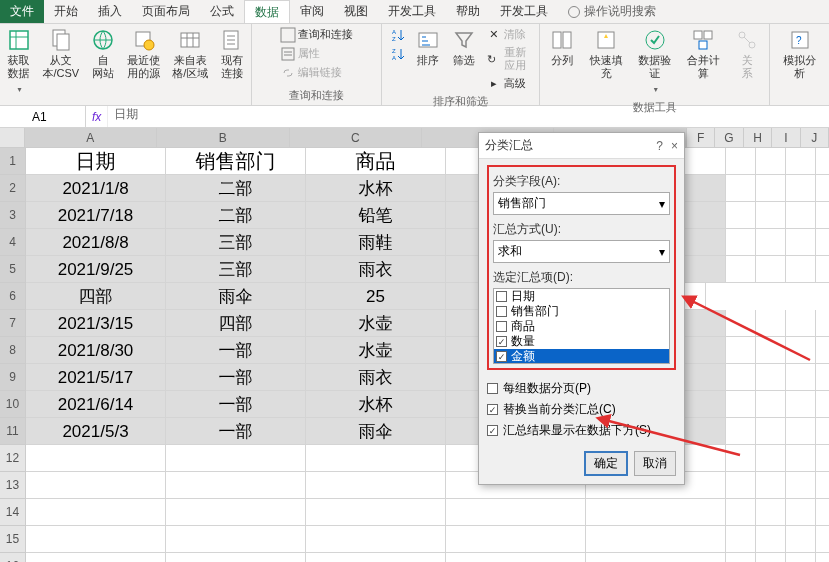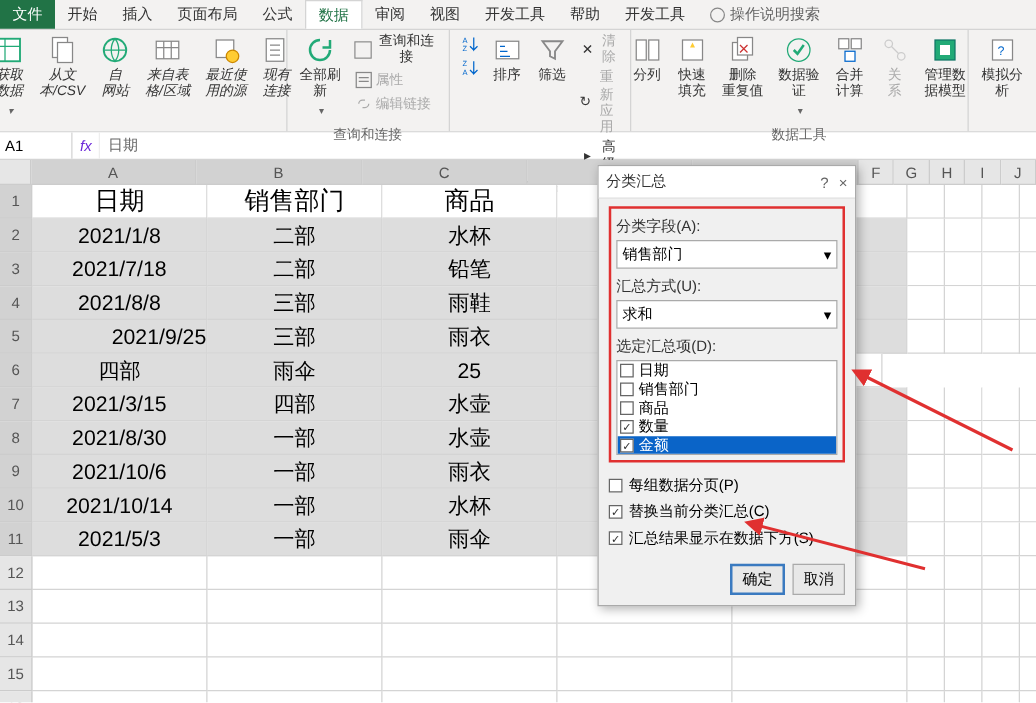--- a/index.html
+++ b/index.html
@@ -22,21 +22,21 @@
   .rbtn { display: flex; flex-direction: column; align-items: center; gap: 2px; padding: 2px 4px; cursor: pointer; font-size: 11px; color: #333; text-align: center; line-height: 1.2; }
   .rbtn .ico { width: 24px; height: 24px; display: flex; align-items: center; justify-content: center; }
   .rbtn.small { flex-direction: row; font-size: 11px; padding: 1px 2px; }
   .rbtn.small .ico { width: 16px; height: 16px; }
   .vstack { display: flex; flex-direction: column; gap: 1px; }
   .chev::after { content: "▾"; font-size: 8px; color: #666; margin-left: 2px; }
   
   svg.i { width: 100%; height: 100%; }
   
   
-  .fbar { height: 22px; display: flex; align-items: center; border-bottom: 1px solid #d4d4d4; background: #fff; font-size: 12px; }
+  .fbar { height: 22px; display: flex; align-items: flex-start; border-bottom: 1px solid #d4d4d4; background: #fff; font-size: 12px; padding-left: 28px; }
   .namebox { width: 58px; padding: 0 4px; border-right: 1px solid #d4d4d4; height: 100%; display: flex; align-items: center; }
   .fx { padding: 0 6px; color: #6d28d9; font-style: italic; border-right: 1px solid #eee; height: 100%; display: flex; align-items: center; }
   .finput { flex: 1; padding: 0 6px; color: #666; }
   
   
   .grid-wrap { position: relative; height: 434px; overflow: hidden; }
   .colheads { display: flex; position: absolute; top: 0; left: 0; right: 0; height: 20px; }
   .corner { width: 26px; background: #e6e6e6; border-right: 1px solid #ccc; border-bottom: 1px solid #ccc; }
   .colh { background: #e6e6e6; border-right: 1px solid #ccc; border-bottom: 1px solid #ccc; text-align: center; font-size: 12px; color: #555; line-height: 20px; }
   .colh.sel { background: #d2d2d2; }
@@ -87,21 +87,21 @@
   <div class="tab normal">开发工具</div>
   <div class="tab normal">帮助</div>
   <div class="tab normal">开发工具</div>
   <div class="tab normal hint">
       <span class="bulb"></span>
       <span>操作说明搜索</span>
     </div>
 </div>
 
 <div class="ribbon">
-  <div class="group" style="min-width:220px;font-style:italic;">
+  <div class="group" style="min-width:220px;">
     <div class="group-body">
       <div class="rbtn">
           <span class="ico">
             <svg class="i" viewBox="0 0 24 24">
               <rect x="3" y="3" width="18" height="18" fill="#fff" stroke="#2a7" stroke-width="1.5"></rect>
               <path d="M3 9h18M9 3v18" stroke="#2a7"></path>
             </svg>
           </span>
           <span>获取数据</span>
           <span class="chev"></span>
@@ -122,63 +122,52 @@
               <circle cx="12" cy="12" r="9" fill="none" stroke="#2a7" stroke-width="1.5"></circle>
               <path d="M3 12h18M12 3c4 5 4 13 0 18M12 3c-4 5-4 13 0 18" stroke="#2a7" fill="none"></path>
             </svg>
           </span>
           <span style="white-space:pre;">自
 网站</span>
         </div>
       <div class="rbtn">
           <span class="ico">
             <svg class="i" viewBox="0 0 24 24">
+              <rect x="4" y="4" width="14" height="14" fill="#fff" stroke="#888"></rect>
+              <circle cx="17" cy="17" r="5" fill="#fc3" stroke="#c80"></circle>
+            </svg>
+          </span>
+          <span style="white-space:pre;">最近使
+用的源</span>
+        </div>
+      <div class="rbtn">
+          <span class="ico">
+            <svg class="i" viewBox="0 0 24 24">
               <rect x="3" y="5" width="18" height="14" fill="#fff" stroke="#888"></rect>
               <path d="M3 10h18M9 5v14M15 5v14" stroke="#888"></path>
             </svg>
           </span>
           <span style="white-space:pre;">来自表
 格/区域</span>
         </div>
       <div class="rbtn">
           <span class="ico">
             <svg class="i" viewBox="0 0 24 24">
-              <rect x="4" y="4" width="14" height="14" fill="#fff" stroke="#888"></rect>
-              <circle cx="17" cy="17" r="5" fill="#fc3" stroke="#c80"></circle>
-            </svg>
-          </span>
-          <span style="white-space:pre;">最近使
-用的源</span>
-        </div>
-      <div class="rbtn">
-          <span class="ico">
-            <svg class="i" viewBox="0 0 24 24">
               <rect x="4" y="3" width="14" height="18" fill="#fff" stroke="#888"></rect>
               <path d="M7 8h8M7 12h8M7 16h8" stroke="#888"></path>
             </svg>
           </span>
           <span style="white-space:pre;">现有
 连接</span>
         </div>
     </div>
   </div>
 
   <div class="group" style="min-width:130px;">
     <div class="group-body">
-      <div class="rbtn">
-          <span class="ico">
-            <svg class="i" viewBox="0 0 24 24">
-              <path d="M12 4a8 8 0 1 0 8 8" fill="none" stroke="#2a7" stroke-width="2"></path>
-              <path d="M20 4v6h-6" fill="none" stroke="#2a7" stroke-width="2"></path>
-            </svg>
-          </span>
-          <span style="white-space:pre;">全部刷
-新</span>
-          <span class="chev"></span>
-        </div>
       <div class="vstack">
         <div class="rbtn small">
             <span class="ico">
               <svg class="i" viewBox="0 0 16 16">
                 <rect x="1" y="1" width="14" height="14" fill="none" stroke="#888"></rect>
               </svg>
             </span>
             <span>查询和连接</span>
           </div>
         <div class="rbtn small">
@@ -276,31 +265,20 @@
             <svg class="i" viewBox="0 0 24 24">
               <rect x="4" y="4" width="16" height="16" fill="#fff" stroke="#888"></rect>
               <path d="M12 6l2 4h-4z" fill="#fc3"></path>
             </svg>
           </span>
           <span>快速填充</span>
         </div>
       <div class="rbtn">
           <span class="ico">
             <svg class="i" viewBox="0 0 24 24">
-              <rect x="4" y="6" width="12" height="14" fill="#fff" stroke="#888"></rect>
-              <rect x="8" y="2" width="12" height="14" fill="#fff" stroke="#888"></rect>
-              <path d="M10 8l6 6M16 8l-6 6" stroke="#c33"></path>
-            </svg>
-          </span>
-          <span style="white-space:pre;">删除
-重复值</span>
-        </div>
-      <div class="rbtn">
-          <span class="ico">
-            <svg class="i" viewBox="0 0 24 24">
               <circle cx="12" cy="12" r="9" fill="none" stroke="#2a7"></circle>
               <path d="M8 12l3 3 5-7" stroke="#2a7" fill="none" stroke-width="2"></path>
             </svg>
           </span>
           <span style="white-space:pre;">数据验
 证</span>
           <span class="chev"></span>
         </div>
       <div class="rbtn">
           <span class="ico">
@@ -315,30 +293,20 @@
       <div class="rbtn" style="color:#aaa;">
           <span class="ico">
             <svg class="i" viewBox="0 0 24 24">
               <circle cx="7" cy="7" r="3" fill="none" stroke="#ccc"></circle>
               <circle cx="17" cy="17" r="3" fill="none" stroke="#ccc"></circle>
               <path d="M9 9l6 6" stroke="#ccc"></path>
             </svg>
           </span>
           <span style="white-space:pre;">关
 系</span>
-        </div>
-      <div class="rbtn">
-          <span class="ico">
-            <svg class="i" viewBox="0 0 24 24">
-              <rect x="4" y="4" width="16" height="16" fill="#2a7" stroke="#176"></rect>
-              <path d="M8 8h8v8h-8z" fill="#fff"></path>
-            </svg>
-          </span>
-          <span style="white-space:pre;">管理数
-据模型</span>
         </div>
     </div>
     <div class="group-label">数据工具</div>
   </div>
 
   <div class="group" style="min-width:40px;border-right:none;">
     <div class="group-body">
       <div class="rbtn">
           <span class="ico">
             <svg class="i" viewBox="0 0 24 24">
@@ -430,21 +398,21 @@
         <div class="cell" style="width: 140px;">三部</div>
         <div class="cell" style="width: 140px;">雨鞋</div>
         <div class="cell" style="width: 140px;">58</div>
         <div class="cell" style="width: 140px; background: rgb(221, 221, 221);"></div>
         <div class="cell" style="width: 30px; background: rgb(255, 255, 255);"></div>
         <div class="cell" style="width: 30px; background: rgb(255, 255, 255);"></div>
         <div class="cell" style="width: 30px; background: rgb(255, 255, 255);"></div>
         <div class="cell" style="width: 30px; background: rgb(255, 255, 255);"></div>
       </div>
       <div class="row datarow">
-        <div class="cell" style="width: 140px; text-align: right;">2021/9/25</div>
+        <div class="cell" style="width: 140px;">2021/9/25</div>
         <div class="cell" style="width: 140px;">三部</div>
         <div class="cell" style="width: 140px;">雨衣</div>
         <div class="cell" style="width: 140px;">55</div>
         <div class="cell" style="width: 140px; background: rgb(221, 221, 221);"></div>
         <div class="cell" style="width: 30px; background: rgb(255, 255, 255);"></div>
         <div class="cell" style="width: 30px; background: rgb(255, 255, 255);"></div>
         <div class="cell" style="width: 30px; background: rgb(255, 255, 255);"></div>
         <div class="cell" style="width: 30px; background: rgb(255, 255, 255);"></div>
       </div>
       <div class="row datarow">
@@ -473,32 +441,32 @@
         <div class="cell" style="width: 140px;">一部</div>
         <div class="cell" style="width: 140px;">水壶</div>
         <div class="cell" style="width: 140px;">50</div>
         <div class="cell" style="width: 140px; background: rgb(221, 221, 221);"></div>
         <div class="cell" style="width: 30px; background: rgb(255, 255, 255);"></div>
         <div class="cell" style="width: 30px; background: rgb(255, 255, 255);"></div>
         <div class="cell" style="width: 30px; background: rgb(255, 255, 255);"></div>
         <div class="cell" style="width: 30px; background: rgb(255, 255, 255);"></div>
       </div>
       <div class="row datarow">
-        <div class="cell" style="width: 140px;">2021/10/6</div>
+        <div class="cell" style="width: 140px;">2021/5/17</div>
         <div class="cell" style="width: 140px;">一部</div>
         <div class="cell" style="width: 140px;">雨衣</div>
         <div class="cell" style="width: 140px;">45</div>
         <div class="cell" style="width: 140px; background: rgb(221, 221, 221);"></div>
         <div class="cell" style="width: 30px; background: rgb(255, 255, 255);"></div>
         <div class="cell" style="width: 30px; background: rgb(255, 255, 255);"></div>
         <div class="cell" style="width: 30px; background: rgb(255, 255, 255);"></div>
         <div class="cell" style="width: 30px; background: rgb(255, 255, 255);"></div>
       </div>
       <div class="row datarow">
-        <div class="cell" style="width: 140px;">2021/10/14</div>
+        <div class="cell" style="width: 140px;">2021/6/14</div>
         <div class="cell" style="width: 140px;">一部</div>
         <div class="cell" style="width: 140px;">水杯</div>
         <div class="cell" style="width: 140px;">11</div>
         <div class="cell" style="width: 140px; background: rgb(221, 221, 221);"></div>
         <div class="cell" style="width: 30px; background: rgb(255, 255, 255);"></div>
         <div class="cell" style="width: 30px; background: rgb(255, 255, 255);"></div>
         <div class="cell" style="width: 30px; background: rgb(255, 255, 255);"></div>
         <div class="cell" style="width: 30px; background: rgb(255, 255, 255);"></div>
       </div>
       <div class="row datarow">

